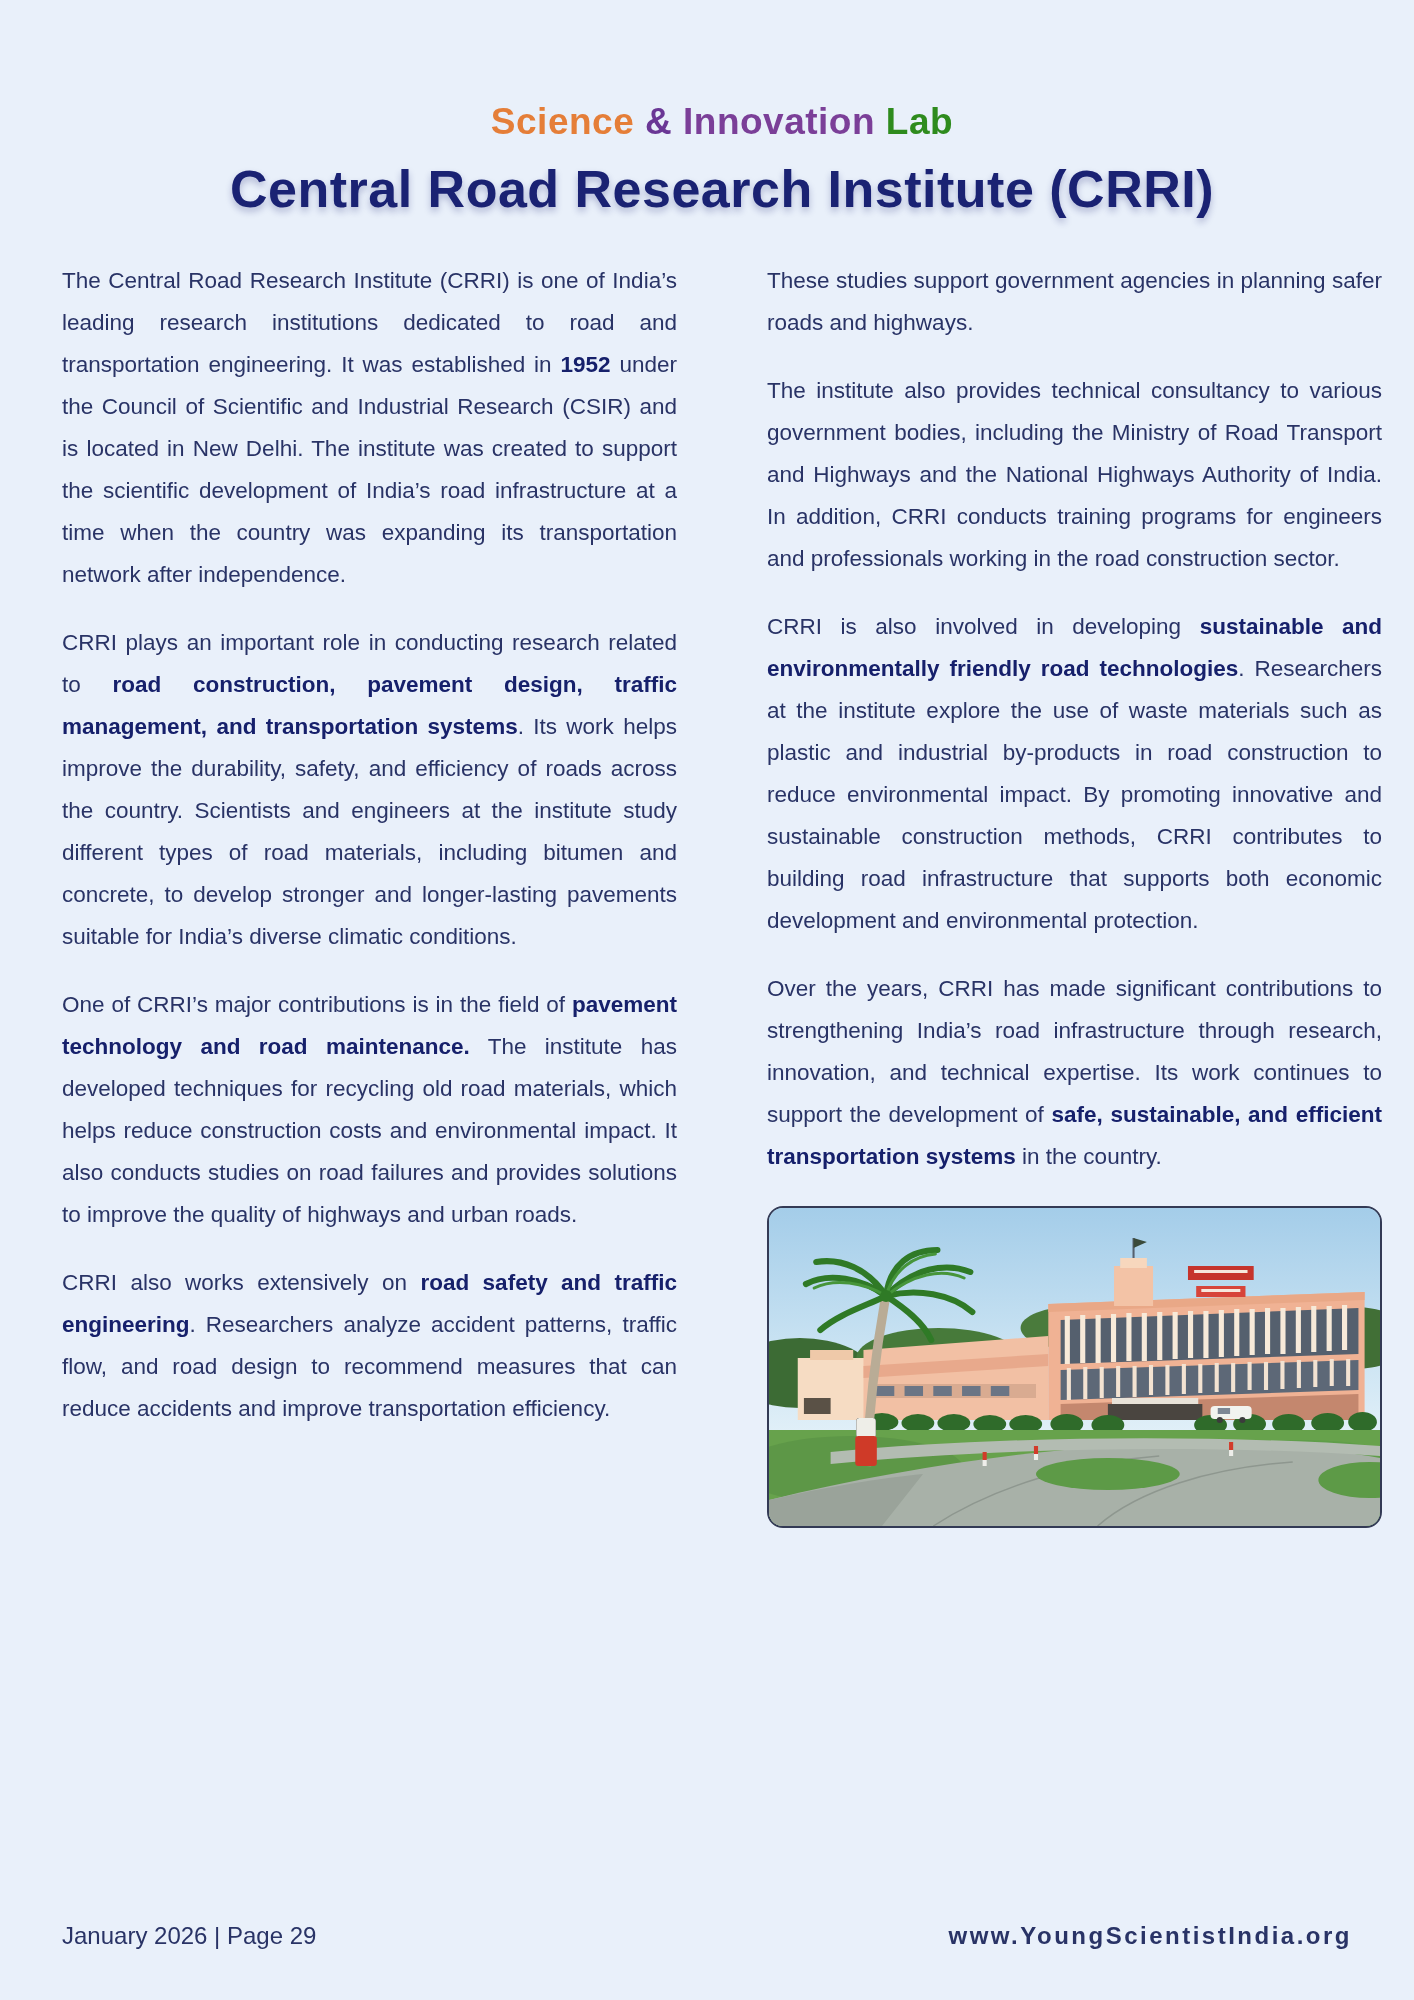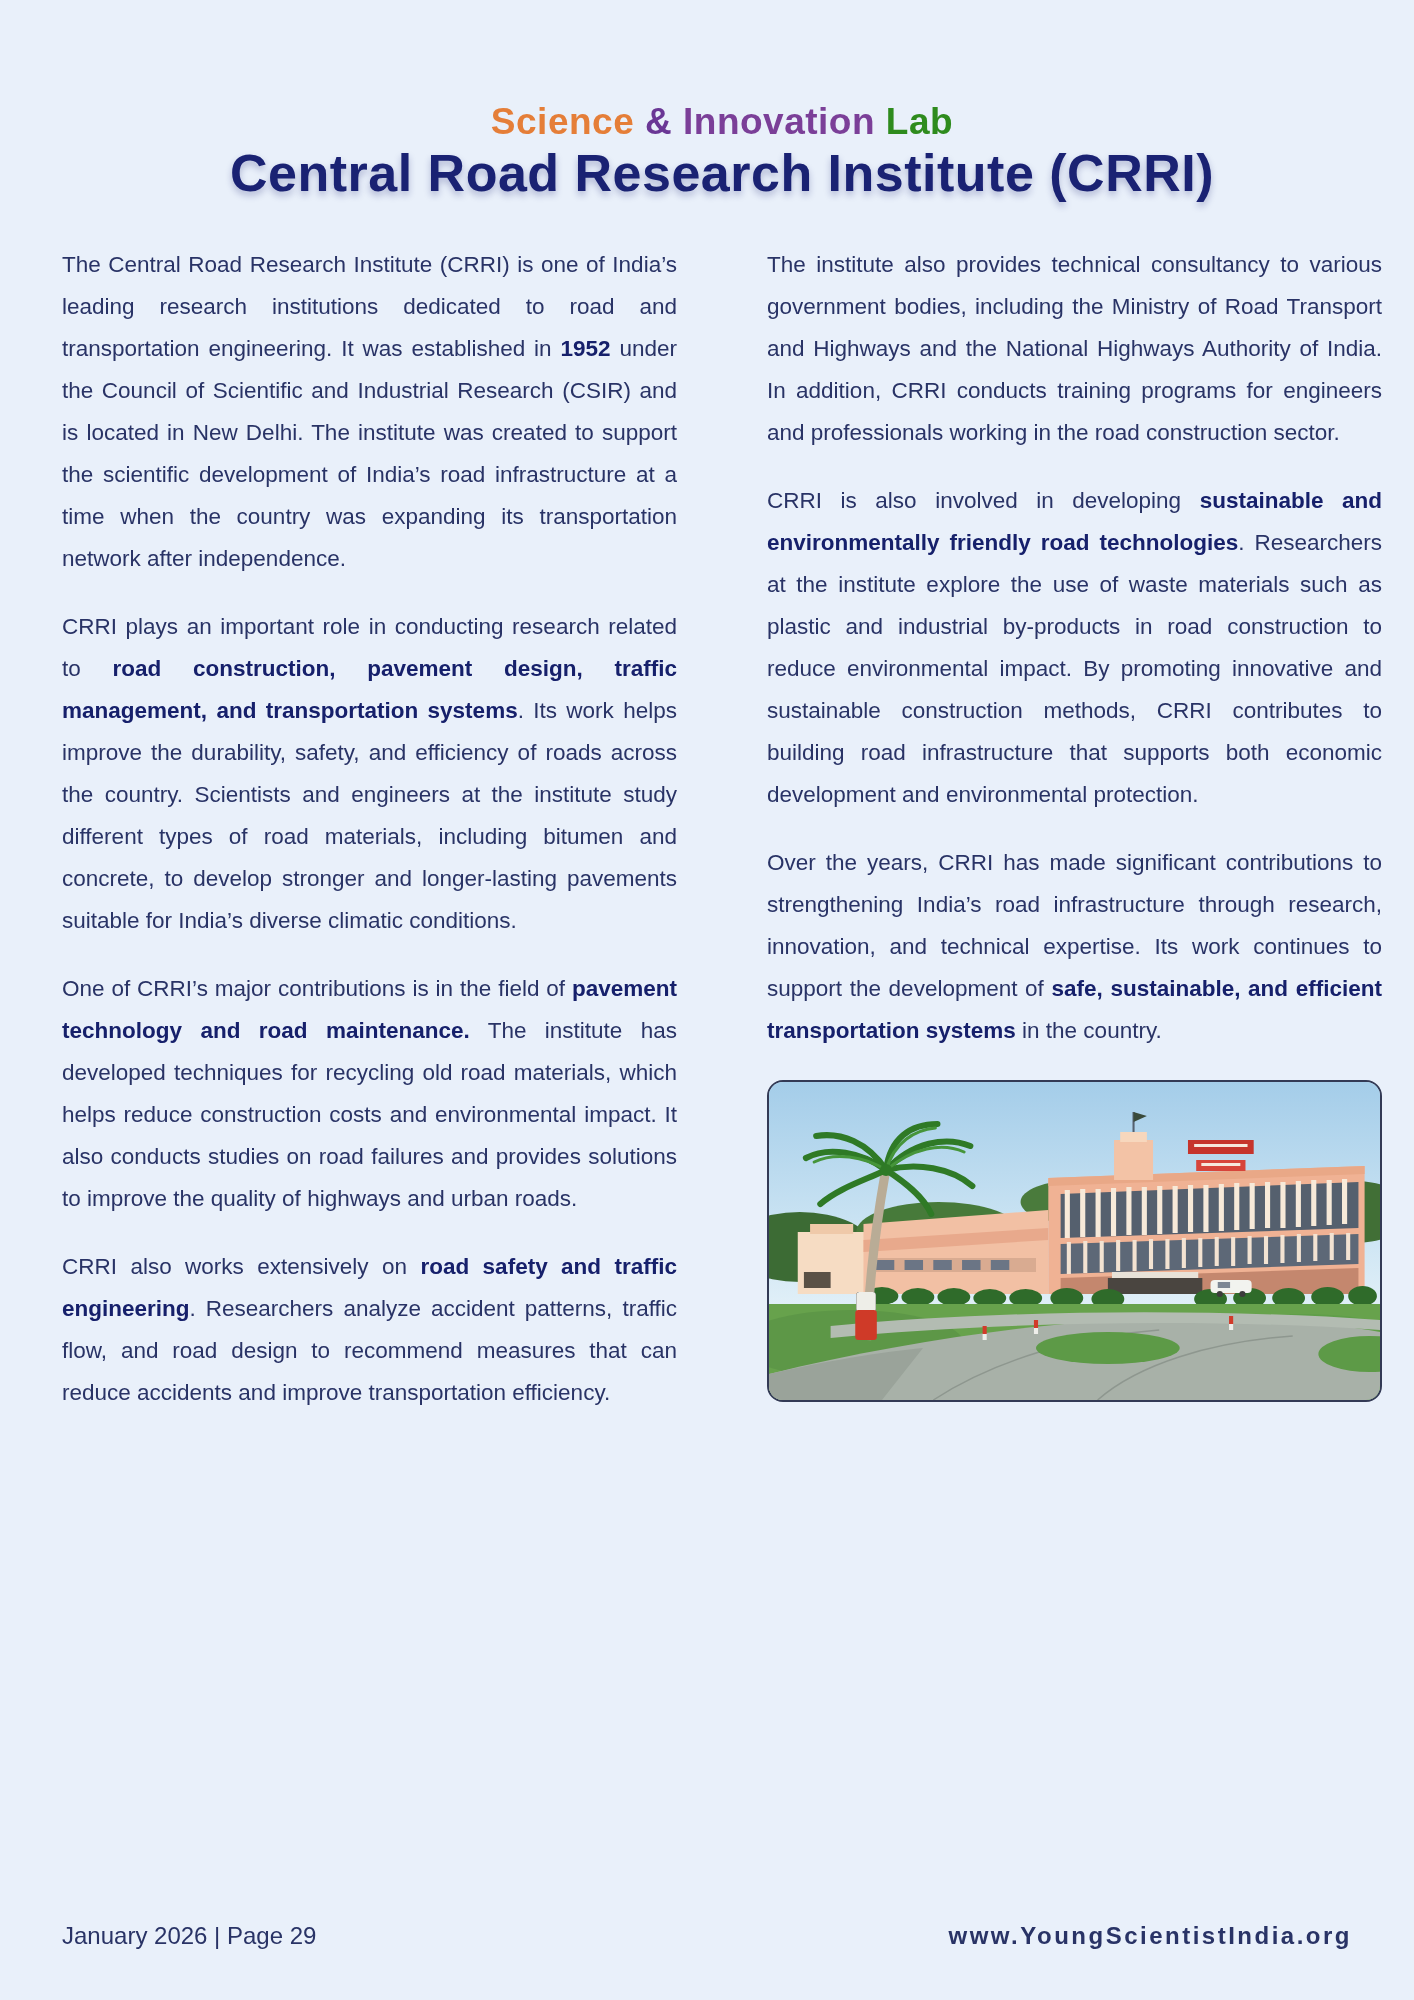--- a/index.html
+++ b/index.html
@@ -20,21 +20,21 @@
     overflow:hidden;
   }
   .subtitle{
     text-align:center;
     font-size:37px;
     font-weight:bold;
     letter-spacing:0.5px;
     line-height:1.2;
   }
   .title{
-    margin:0 0 0 0;
+    margin:16px 0 0 0;
     text-align:center;
     font-size:52px;
     font-weight:bold;
     letter-spacing:0.5px;
     color:var(--title);
     text-shadow:0 4px 7px rgba(26,34,115,0.28);
     line-height:1.15;
   }
   .columns{
     display:flex;
@@ -84,20 +84,21 @@
   <main class="columns">
     <div class="col">
         <p class="para"><span>The Central Road Research Institute (CRRI) is one of India’s leading research institutions dedicated to road and transportation engineering. It was established in </span><b>1952</b><span> under the Council of Scientific and Industrial Research (CSIR) and is located in New Delhi. The institute was created to support the scientific development of India’s road infrastructure at a time when the country was expanding its transportation network after independence.</span></p>
         <p class="para"><span>CRRI plays an important role in conducting research related to </span><b>road construction, pavement design, traffic management, and transportation systems</b><span>. Its work helps improve the durability, safety, and efficiency of roads across the country. Scientists and engineers at the institute study different types of road materials, including bitumen and concrete, to develop stronger and longer-lasting pavements suitable for India’s diverse climatic conditions.</span></p>
         <p class="para"><span>One of CRRI’s major contributions is in the field of </span><b>pavement technology and road maintenance.</b><span> The institute has developed techniques for recycling old road materials, which helps reduce construction costs and environmental impact. It also conducts studies on road failures and provides solutions to improve the quality of highways and urban roads.</span></p>
         <p class="para"><span>CRRI also works extensively on </span><b>road safety and traffic engineering</b><span>. Researchers analyze accident patterns, traffic flow, and road design to recommend measures that can reduce accidents and improve transportation efficiency.</span></p>
       </div>
 
     <div class="col">
       <div>
+          <p class="para"><span>These studies support government agencies in planning safer roads and highways.</span></p>
           <p class="para"><span>The institute also provides technical consultancy to various government bodies, including the Ministry of Road Transport and Highways and the National Highways Authority of India. In addition, CRRI conducts training programs for engineers and professionals working in the road construction sector.</span></p>
           <p class="para"><span>CRRI is also involved in developing </span><b>sustainable and environmentally friendly road technologies</b><span>. Researchers at the institute explore the use of waste materials such as plastic and industrial by-products in road construction to reduce environmental impact. By promoting innovative and sustainable construction methods, CRRI contributes to building road infrastructure that supports both economic development and environmental protection.</span></p>
           <p class="para"><span>Over the years, CRRI has made significant contributions to strengthening India’s road infrastructure through research, innovation, and technical expertise. Its work continues to support the development of </span><b>safe, sustainable, and efficient transportation systems</b><span> in the country.</span></p>
         </div>
 
       <figure class="photo">
         <svg viewBox="0 0 595 318" preserveAspectRatio="none">
           <defs>
             <linearGradient id="sky" x1="0" y1="0" x2="0" y2="1">
               <stop offset="0" stop-color="#a4cde9"></stop>

